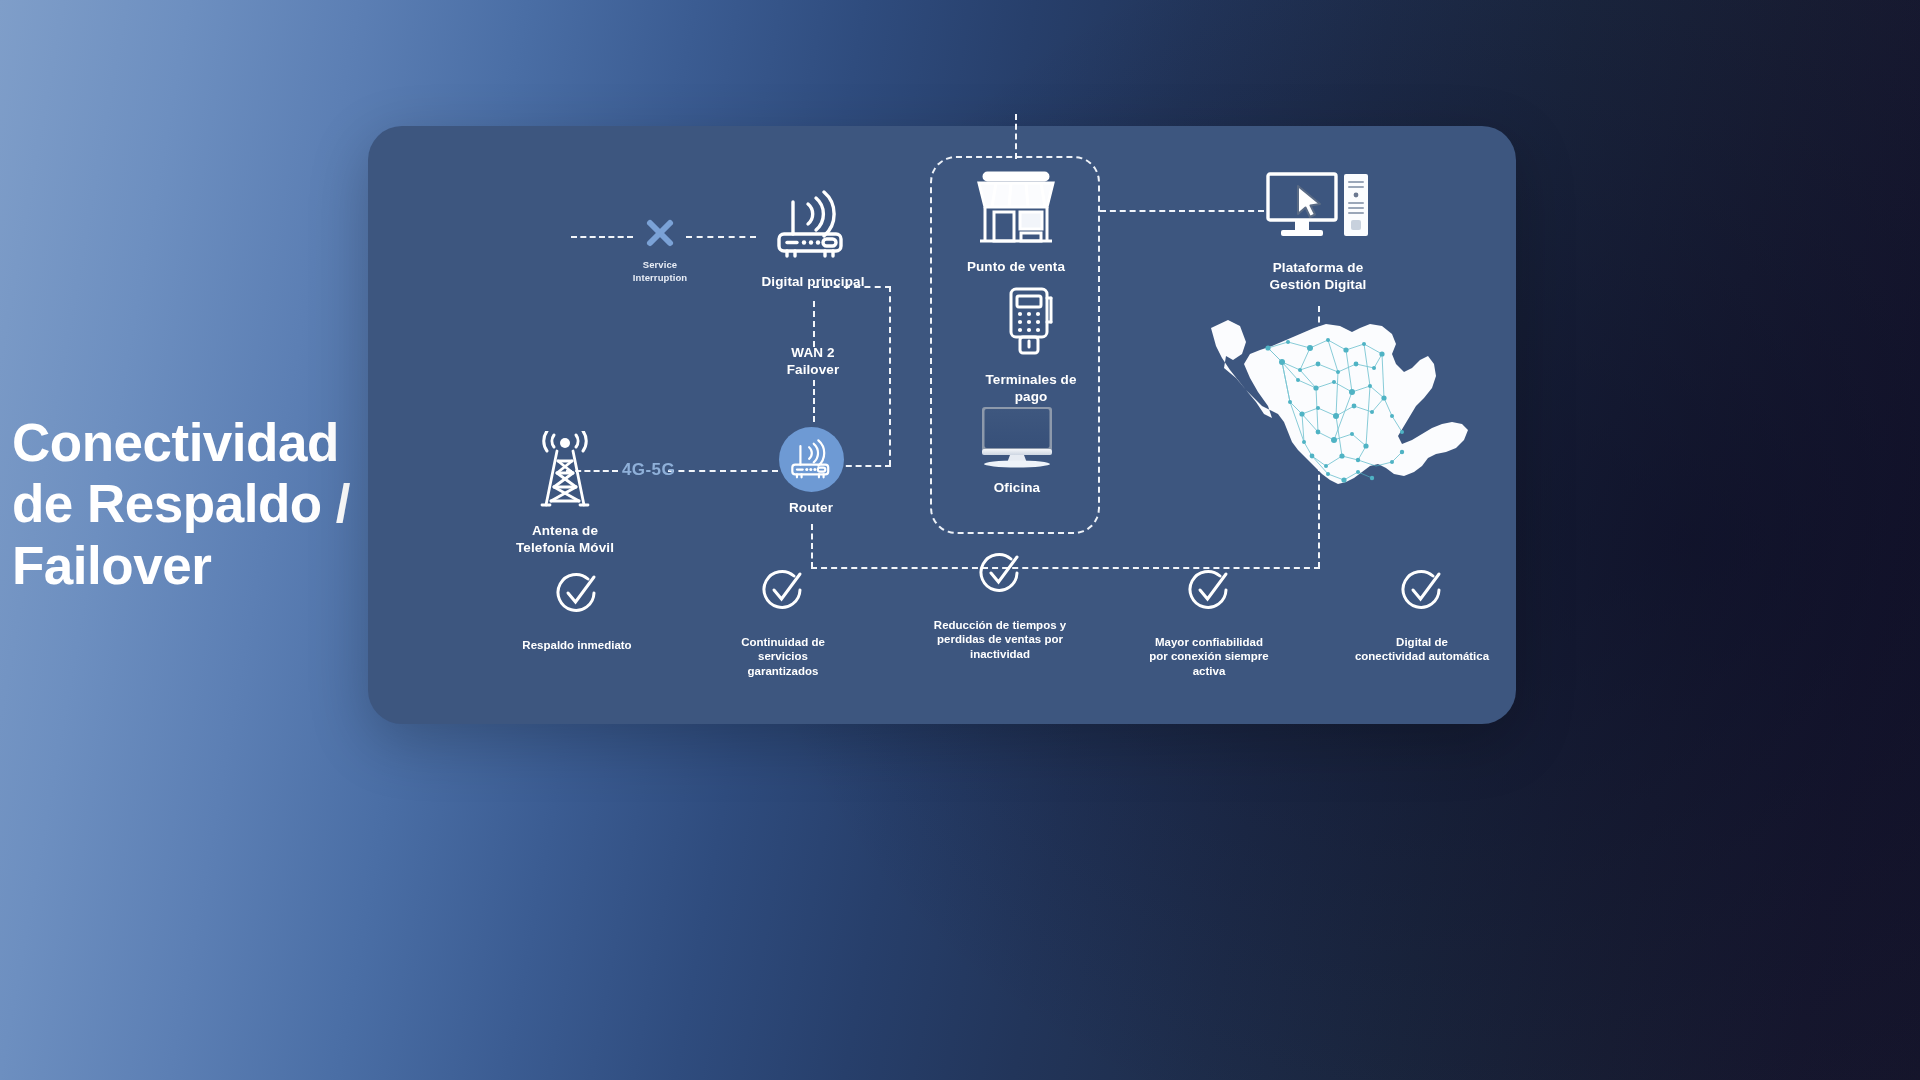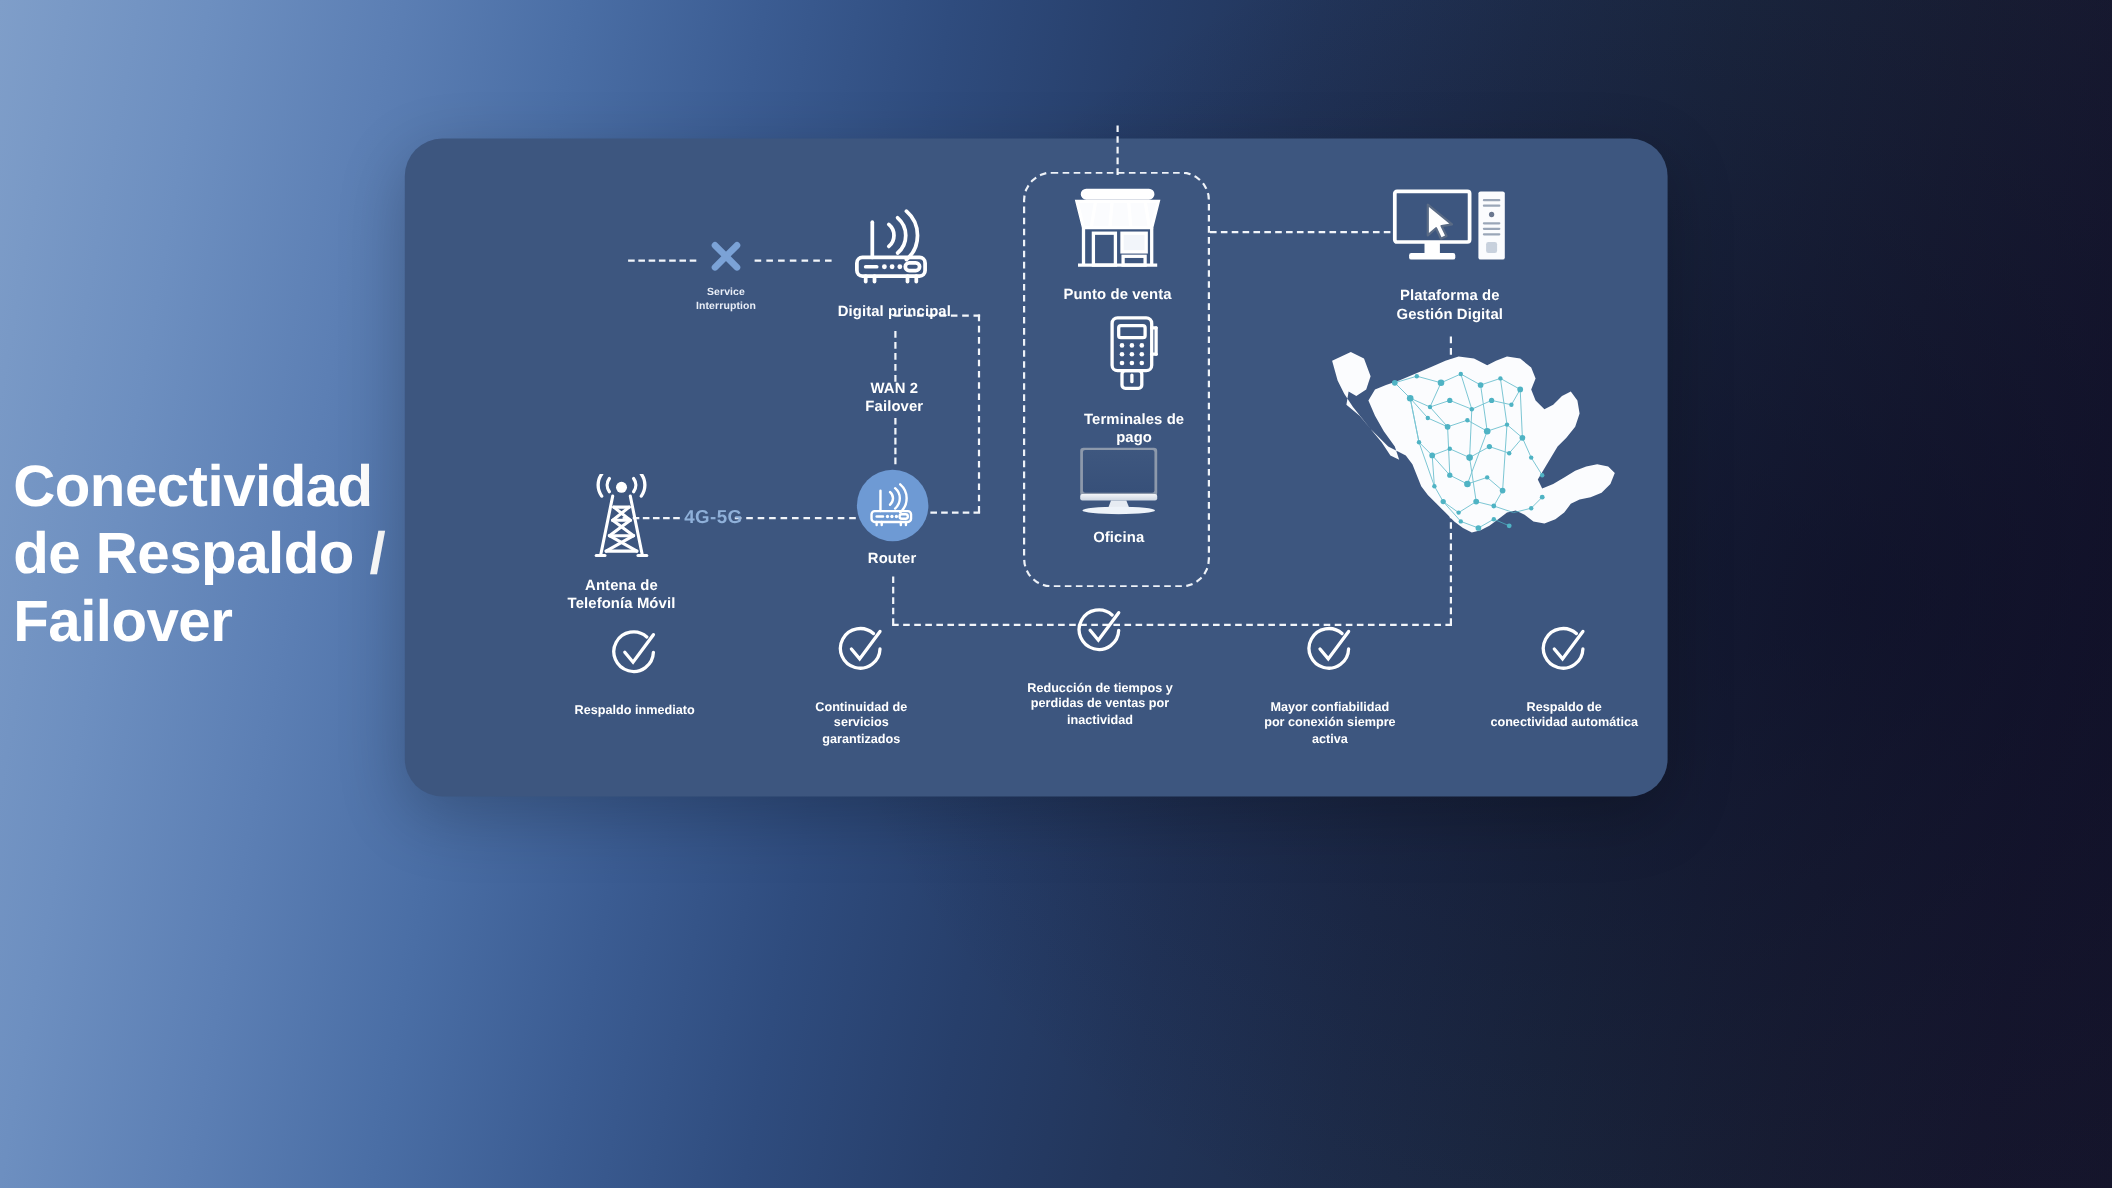--- a/index.html
+++ b/index.html
@@ -485,17 +485,17 @@
 activa</div>
   </div>
 
   <div class="benefit" style="left:959px; top:443px; width:190px;">
     <svg width="44" height="44" viewBox="0 0 44 44">
       <g fill="none" stroke="#ffffff" stroke-width="3" stroke-linecap="round">
         <path d="M33 7 A18 18 0 1 0 39 21"></path>
         <path d="M13 21 L20.5 30 L39 5"></path>
       </g>
     </svg>
-    <div class="btxt">Respaldo de
+    <div class="btxt">Digital de
 conectividad automática</div>
   </div>
 
 </div>
 
 </body></html>

